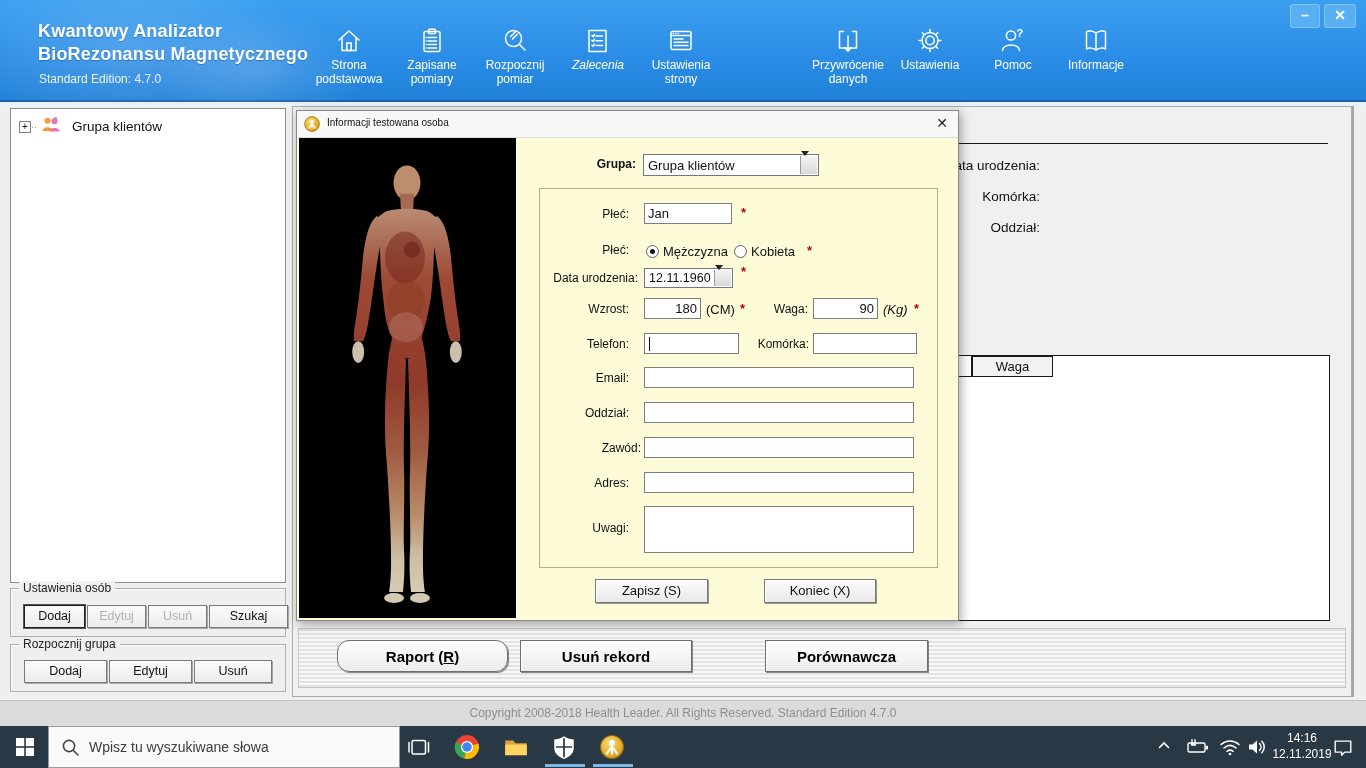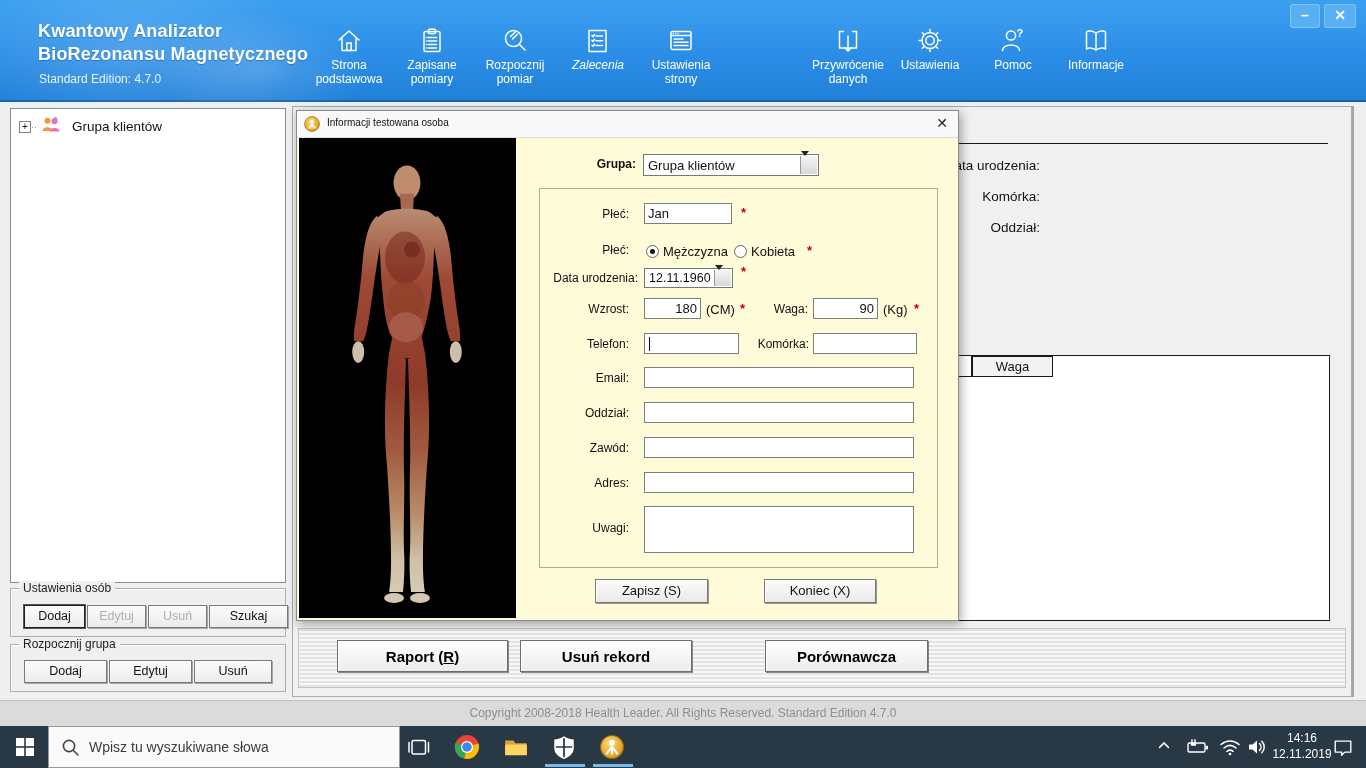--- a/index.html
+++ b/index.html
@@ -176,21 +176,21 @@
   <div class="abs hline" style="left:300px;top:143px;width:1028px;"></div>
   <div class="abs bg-label" style="left:890px;top:158px;width:150px;">Data urodzenia:</div>
   <div class="abs bg-label" style="left:890px;top:189px;width:150px;">Komórka:</div>
   <div class="abs bg-label" style="left:890px;top:220px;width:150px;">Oddział:</div>
 
   <div class="abs bg-table" style="left:430px;top:355px;width:900px;height:266px;"></div>
   <div class="abs th-frag" style="left:900px;top:356px;width:72px;"></div>
   <div class="abs th-cell" style="left:972px;top:356px;width:81px;">Waga</div>
 
   <div class="abs stripes" style="left:298px;top:628px;width:1048px;height:60px;"></div>
-  <button class="abs action-btn" style="left:337px;width:171px;"><span>Raport (</span><u>R</u><span>)</span></button>
+  <button class="abs action-btn" style="left:337px;width:171px;border-radius:12px;"><span>Raport (</span><u>R</u><span>)</span></button>
   <button class="abs action-btn" style="left:520px;width:172px;">Usuń rekord</button>
   <button class="abs action-btn" style="left:765px;width:163px;">Porównawcza</button>
   <div class="abs vedge" style="left:1352px;top:106px;height:591px;"></div>
 
   <div class="abs tree-panel">
     <div style="padding:7px 0 0 8px; white-space:nowrap;">
       <span class="expand-box">+</span><span style="color:#9a9a9a;font-size:9px;vertical-align:middle;">··</span>
       <span style="vertical-align:middle;"><svg width="20" height="17" viewBox="0 0 20 17">
             <circle cx="14.5" cy="3" r="2" fill="#7FB3F5"></circle>
             <circle cx="6.5" cy="4.8" r="3" fill="#F29B38"></circle>
@@ -293,36 +293,36 @@
       <span class="combo-btn"><span class="tri" style="margin-top:7px;"></span></span>
     </div>
     <span class="abs req" style="left:444px;top:153px;">*</span>
 
     <div class="abs f-label" style="left:244px;top:191px;width:88px;">Wzrost:</div>
     <input class="tin" style="left: 347px; top: 187px; width: 57px; text-align: right;" value="180">
     <span class="abs unit" style="left:409px;top:191px;">(CM)</span>
     <span class="abs req" style="left:443px;top:190px;">*</span>
     <div class="abs f-label" style="left:465px;top:191px;width:46px;">Waga:</div>
     <input class="tin" style="left: 516px; top: 187px; width: 65px; text-align: right;" value="90">
-    <span class="abs unit" style="left:586px;top:191px;">(Kg)</span>
+    <span class="abs unit" style="left:586px;top:191px;font-style:italic;">(Kg)</span>
     <span class="abs req" style="left:617px;top:190px;">*</span>
 
     <div class="abs f-label" style="left:244px;top:226px;width:88px;">Telefon:</div>
     <input class="tin" style="left: 347px; top: 222px; width: 95px;" value="">
     <span class="abs caret" style="left:352px;top:226px;"></span>
     <div class="abs f-label" style="left:450px;top:226px;width:62px;">Komórka:</div>
     <input class="tin" style="left: 516px; top: 222px; width: 104px;" value="">
 
     <div class="abs f-label" style="left:244px;top:260px;width:88px;">Email:</div>
     <input class="tin" style="left: 347px; top: 256px; width: 270px;" value="">
 
     <div class="abs f-label" style="left:244px;top:295px;width:88px;">Oddział:</div>
     <input class="tin" style="left: 347px; top: 291px; width: 270px;" value="">
 
-    <div class="abs f-label" style="left:244px;top:330px;width:88px;padding-left:40px;">Zawód:</div>
+    <div class="abs f-label" style="left:256px;top:330px;width:88px;padding-left:40px;">Zawód:</div>
     <input class="tin" style="left: 347px; top: 326px; width: 270px;" value="">
 
     <div class="abs f-label" style="left:244px;top:365px;width:88px;">Adres:</div>
     <input class="tin" style="left: 347px; top: 361px; width: 270px;" value="">
 
     <div class="abs f-label" style="left:244px;top:410px;width:88px;">Uwagi:</div>
     <textarea class="tin" style="left: 347px; top: 395px; width: 270px; height: 47px; resize: none;"></textarea>
 
     <button class="dlg-btn" style="left:298px;width:113px;">Zapisz (S)</button>
     <button class="dlg-btn" style="left:467px;width:112px;">Koniec (X)</button>

